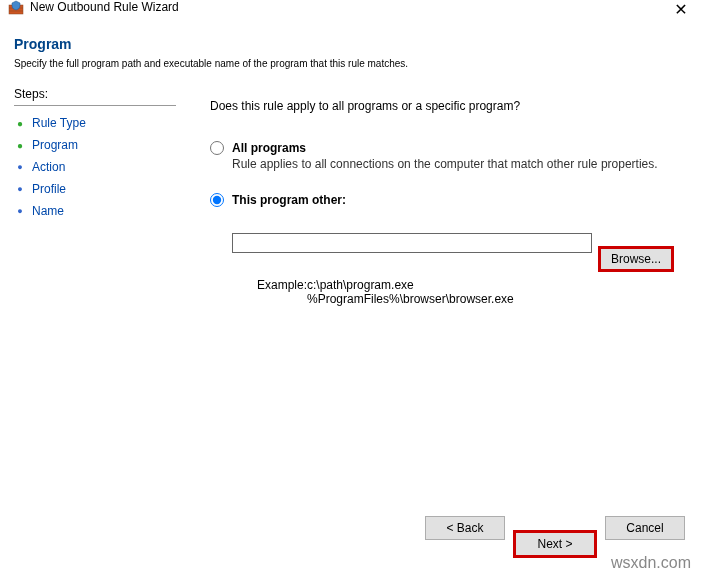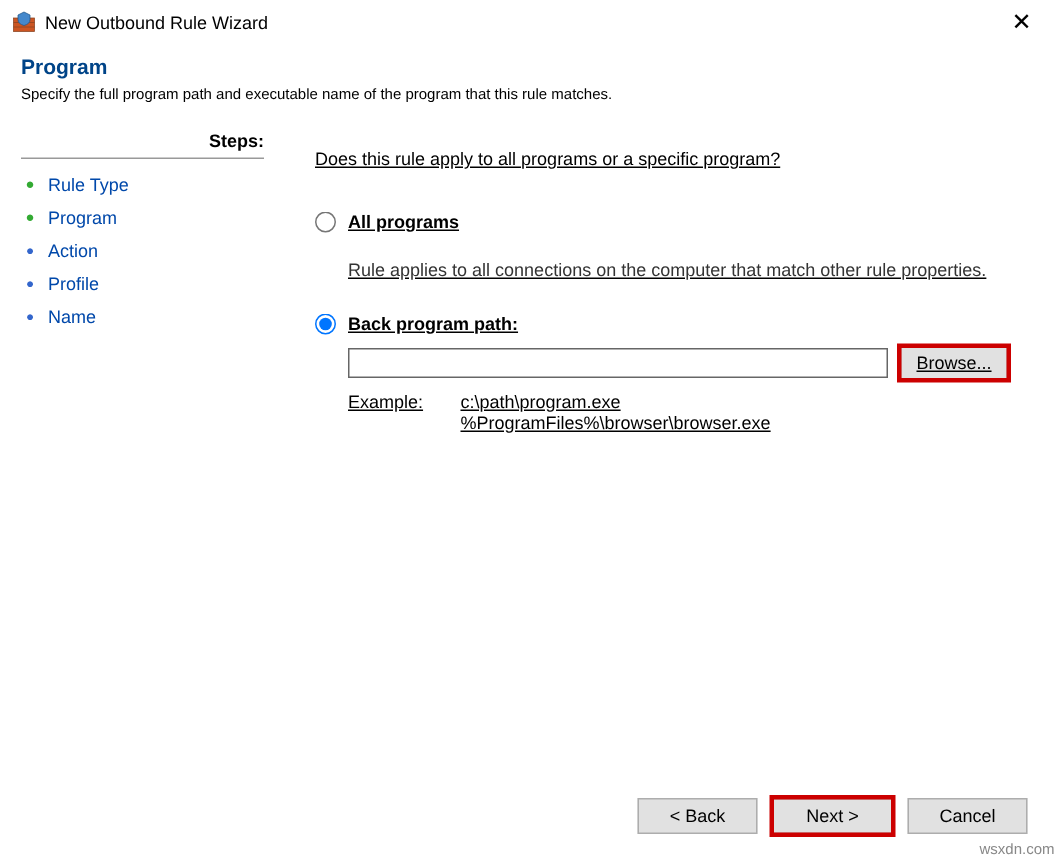--- a/index.html
+++ b/index.html
@@ -8,21 +8,20 @@
       font-size: 12px;
       background: #fff;
       width: 709px;
       height: 574px;
       overflow: hidden;
       position: relative;
     }
     .titlebar {
       height: 30px;
       display: flex;
-      align-items: center;
       padding: 0 8px;
       background: #fff;
     }
     .titlebar .icon {
       width: 16px; height: 16px;
       display: inline-flex;
       align-items: center;
       justify-content: center;
       margin-right: 6px;
     }
@@ -53,25 +52,24 @@
     .content {
       display: flex;
       height: 450px;
     }
     .sidebar {
       width: 190px;
       padding: 8px 14px;
     }
     .sidebar .steps-label {
       font-size: 12px;
-      font-weight: bold;
+      font-weight: normal;
       border-bottom: 1px solid #999;
       padding-bottom: 4px;
       margin-bottom: 6px;
-      text-align: right;
     }
     .step-item {
       display: flex;
       align-items: center;
       padding: 4px 0;
       font-size: 12px;
       color: #0048aa;
       cursor: default;
     }
     .step-item .bullet {
@@ -81,21 +79,20 @@
       align-items: center;
       justify-content: center;
     }
     .bullet-green { color: #33aa33; font-size: 10px; }
     .bullet-blue { color: #3366cc; font-size: 9px; }
     .step-item.current { color: #0048aa; }
     .main {
       flex: 1;
       padding: 20px 4px 10px 20px;
       font-size: 12px;
-      text-decoration: underline;
     }
     .main .question {
       margin-bottom: 28px;
     }
     .option-block {
       margin-bottom: 22px;
     }
     .option-row {
       display: flex;
       align-items: flex-end;
@@ -103,21 +100,21 @@
     .option-row input[type=radio] {
       margin-right: 8px;
       width: 14px; height: 14px;
     }
     .option-row label {
       font-weight: bold;
     }
     .option-desc {
       margin-left: 22px;
       color: #333;
-      margin-top: 18px;
+      margin-top: 2px;
     }
     .path-input-row {
       margin-left: 22px;
       margin-top: 8px;
       display: flex;
       align-items: center;
       gap: 8px;
     }
     .path-input-row input[type=text] {
       width: 360px;
@@ -131,28 +128,30 @@
       padding: 2px 10px;
       height: 22px;
       background: #e1e1e1;
       border: 1px solid #adadad;
       font-family: inherit;
       font-size: 12px;
     }
     .highlight-red {
       outline: 3px solid #cc0000;
       outline-offset: -1px;
+      margin-top: 33px;
     }
     .example-row {
       margin-left: 22px;
       margin-top: 8px;
       display: flex;
     }
     .example-row .label {
       width: 75px;
+      text-align: right;
     }
     .example-row .vals {
       white-space: pre-line;
     }
     .footer {
       position: absolute;
       bottom: 18px;
       right: 24px;
       display: flex;
       gap: 10px;
@@ -162,22 +161,22 @@
       width: 80px;
       height: 24px;
       background: #e1e1e1;
       border: 1px solid #adadad;
       font-family: inherit;
       font-size: 12px;
     }
     .watermark {
       position: absolute;
       bottom: 2px;
-      right: 6px;
-      font-size: 10px;
+      right: 18px;
+      font-size: 16px;
       color: #888;
     }
   </style>
 </head>
 <body>
 
 <div class="titlebar">
   <span class="icon">
     <svg width="16" height="16" viewBox="0 0 16 16">
       <rect x="1" y="5" width="14" height="9" fill="#cc5522"></rect>
@@ -228,21 +227,21 @@
       <div class="option-row">
         <input type="radio" name="prog" style="">
         <label>All programs</label>
       </div>
       <div class="option-desc">Rule applies to all connections on the computer that match other rule properties.</div>
     </div>
 
     <div class="option-block">
       <div class="option-row">
         <input type="radio" name="prog" checked="" style="">
-        <label>Back program path:</label>
+        <label>This program other:</label>
       </div>
       <div class="path-input-row">
         <input type="text" value="" style="">
         <button class="browse-btn highlight-red">Browse...</button>
       </div>
       <div class="example-row">
         <span class="label">Example:</span>
         <span class="vals">c:\path\program.exe
 %ProgramFiles%\browser\browser.exe</span>
       </div>

